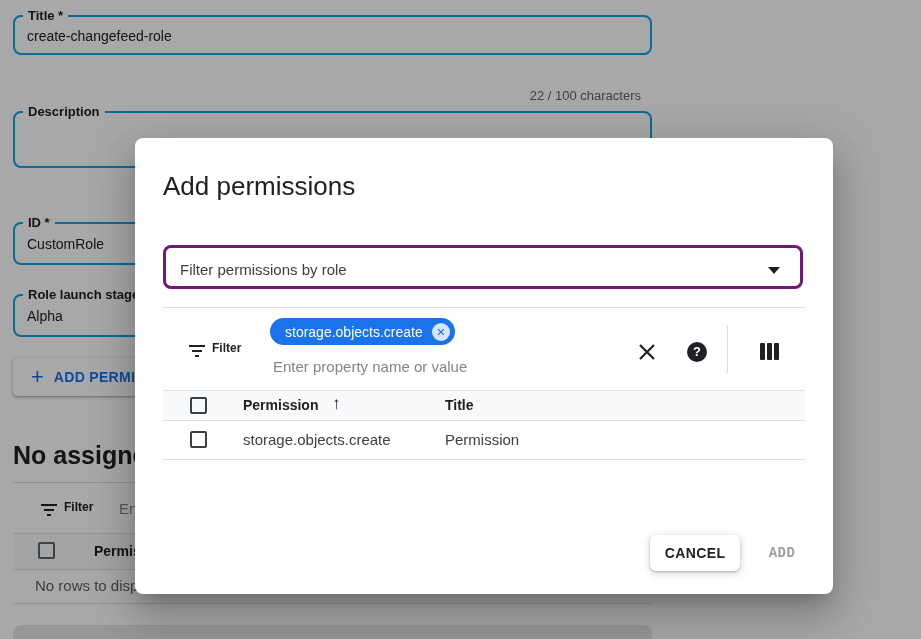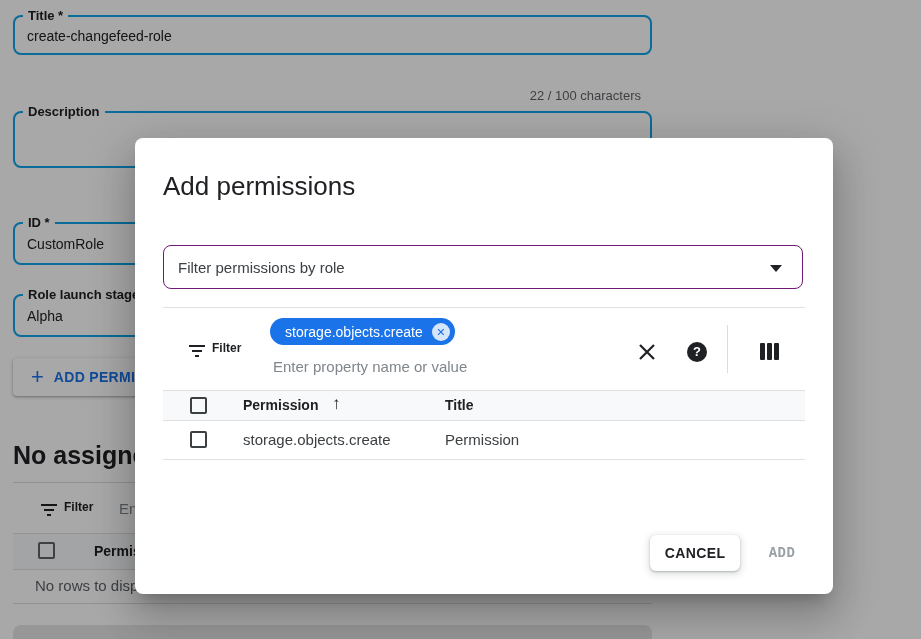--- a/index.html
+++ b/index.html
@@ -47,21 +47,21 @@
   .backdrop { position:absolute; inset:0; background:rgba(0,0,0,0.34); z-index:5; }
 
   
   .modal { position:absolute; left:135px; top:138px; width:698px; height:456px; background:#fff;
     border-radius:8px; z-index:10;
     box-shadow:0 11px 15px -7px rgba(0,0,0,.2),0 24px 38px 3px rgba(0,0,0,.14),0 9px 46px 8px rgba(0,0,0,.12); }
   .modal-title { position:absolute; left:28px; top:33px; font-size:26px; font-weight:400;
     color:#202124; white-space:nowrap; }
 
   .role-select { position:absolute; left:28px; top:107px; width:640px; height:44px;
-    border:1px solid #701a75; border-radius:8px; background:#fff; cursor:pointer; }
+    border:3px solid #701a75; border-radius:8px; background:#fff; cursor:pointer; }
   .role-select .rs-text { position:absolute; left:14px; top:13px; font-size:15px; color:#3c4043; }
   .caret-down { position:absolute; right:20px; top:19px; width:0; height:0;
     border-left:6px solid transparent; border-right:6px solid transparent; border-top:7px solid #202124; }
 
   .toolbar-divider { position:absolute; left:28px; top:169px; width:642px; height:1px; background:#e0e0e0; }
 
   .chip { position:absolute; left:135px; top:180px; height:27px; border-radius:14px; background:#1a73e8;
     display:flex; align-items:center; gap:9px; padding:0 5px 0 15px; cursor:default; }
   .chip .chip-text { font-size:14px; color:#fff; white-space:nowrap; }
   .chip .chip-x { width:18px; height:18px; border-radius:50%; background:rgba(255,255,255,.82);

